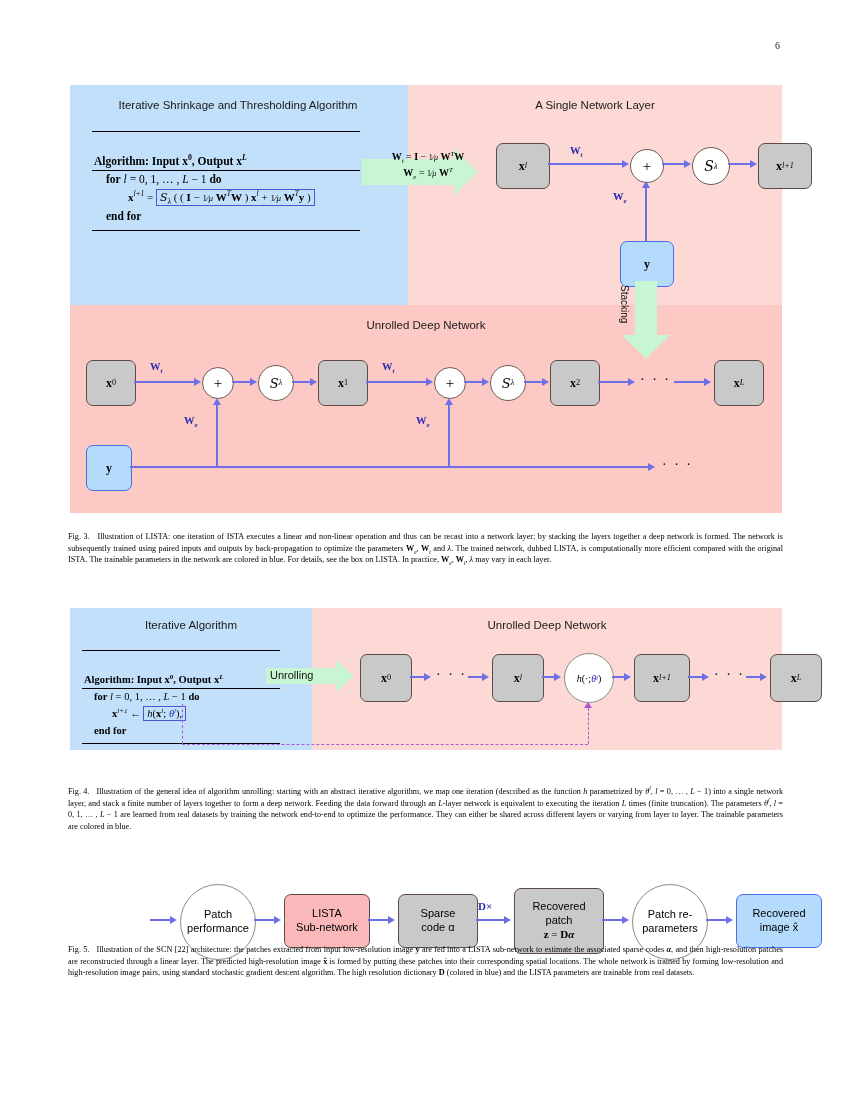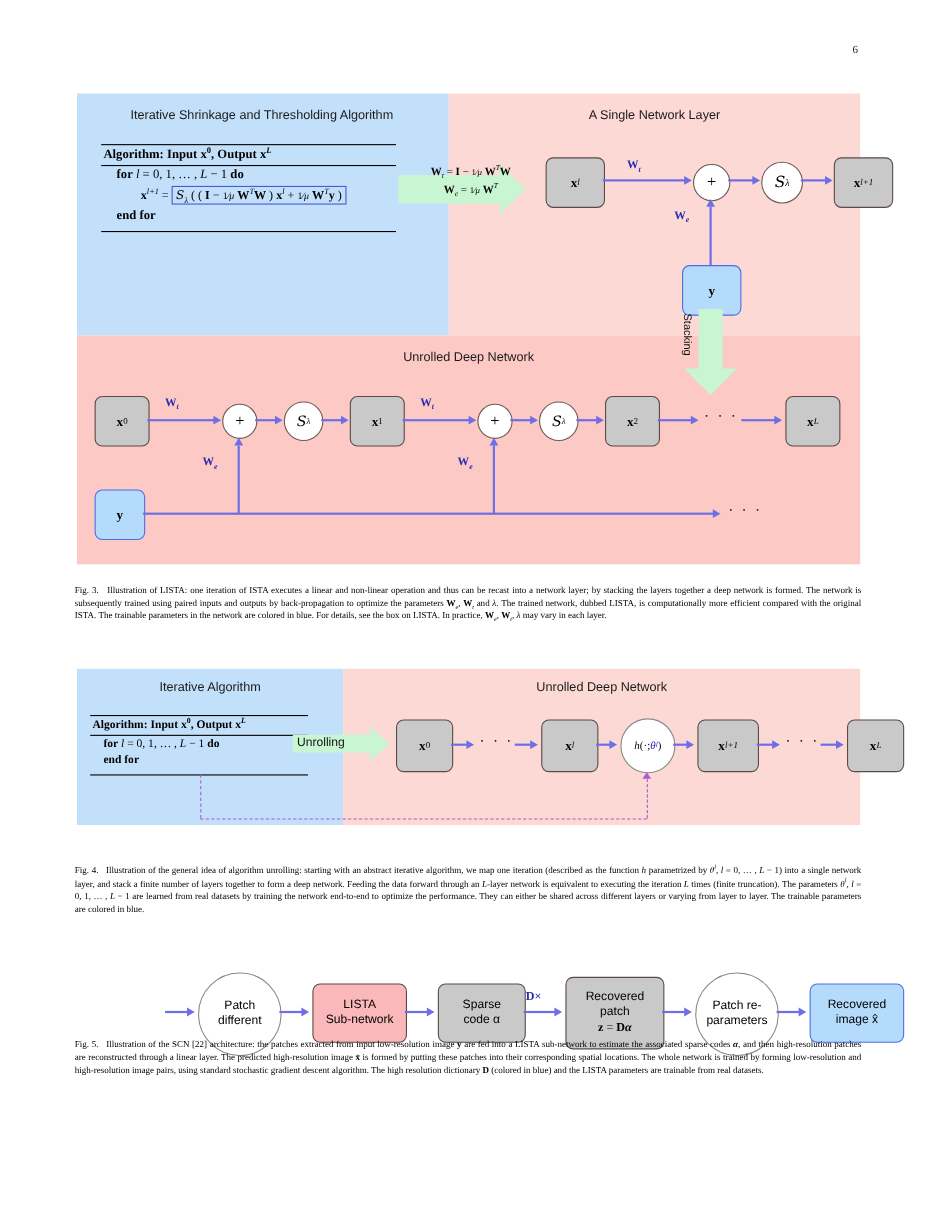--- a/index.html
+++ b/index.html
@@ -27,21 +27,21 @@
   .mi{font-style:italic;}
   .bb{font-weight:bold;}
   sup,sub{font-size:68%;line-height:0;}
   .cal{font-family:"DejaVu Serif",serif;font-style:italic;}
 
   
   .algo{position:absolute;font-family:"Liberation Serif",serif;color:#000;}
   .algo .rule{border-top:1.3px solid #000;width:100%;}
   .algo .rule-thin{border-top:1px solid #000;width:100%;}
   .algo .ln{padding:2px 0;font-size:11.5px;white-space:nowrap;}
-  .algo .hd{font-weight:bold;font-size:11.5px;padding:3px 0 3px 2px;white-space:nowrap;}
+  .algo .hd{font-weight:bold;font-size:11.5px;padding:3px 0 3px 2px;white-space:nowrap;margin-top:20px;}
   .bluebox{border:1px solid #4a56d6;padding:1px 3px;display:inline-block;}
 
   
   .nbox{
     position:absolute;background:#c9c9c9;border:1.6px solid #5b4a47;border-radius:7px;
     display:flex;align-items:center;justify-content:center;font-size:12px;
   }
   .nbox.blue{background:#b4dbfb;border-color:#4a6fe8;}
   .ncirc{
     position:absolute;background:#ffffff;border:1.4px solid #6b5b58;border-radius:50%;
@@ -270,20 +270,26 @@
 
     <div class="algo" style="left:12px;top:42px;width:198px;">
       <div class="rule"></div>
       <div class="hd" style="font-size:10.5px;">
         Algorithm: Input <span class="m bb">x</span><sup class="m">0</sup>, Output <span class="m bb">x</span><sup class="m mi">L</sup>
       </div>
       <div class="rule-thin"></div>
       <div class="ln" style="padding-left:12px;font-size:10.5px;">
         <b>for</b> <span class="m mi">l</span> = 0, 1, … , <span class="m mi">L</span> − 1 <b>do</b>
       </div>
+      <div class="ln" style="padding-left:30px;font-size:10.5px;">
+        <span class="m bb">x</span><sup class="m mi">l+1</sup> ←
+        <span class="bluebox">
+          <span class="m mi">h</span>(<span class="m bb">x</span><sup class="m mi">l</sup>; <span class="m mi" style="color:#2a2ab0;">θ</span><sup class="m mi" style="color:#2a2ab0;">l</sup>),
+        </span>
+      </div>
       <div class="ln" style="padding-left:12px;font-size:10.5px;"><b>end for</b></div>
       <div class="rule" style="margin-top:5px;"></div>
     </div>
 
     <div class="garrow-r" style="left:196px;top:52px;width:88px;height:32px;">
       <svg width="88" height="32" viewBox="0 0 88 32">
         <polygon points="0,8 70,8 70,0 88,16 70,32 70,24 0,24" fill="#c8f5d2"></polygon>
       </svg>
     </div>
     <div class="gtext" style="left:200px;top:61px;text-align:center;">Unrolling</div>
@@ -340,21 +346,21 @@
     layer. The trainable parameters are colored in blue.
   </div>
 
   <div class="fig" style="left:68px;top:884px;width:715px;height:76px;">
 
     <div class="ar" style="left:82px;top:35px;width:22px;height:2px;"></div>
     <div class="arh arh-r" style="left:102px;top:32px;"></div>
 
     <div class="ncirc thin" style="left:112px;top:0;width:74px;height:74px;flex-direction:column;line-height:1.25;font-family:'Liberation Sans',sans-serif;font-size:11px;">
       <span>Patch</span>
-      <span>different</span>
+      <span>performance</span>
     </div>
     <div class="ar" style="left:186px;top:35px;width:22px;height:2px;"></div>
     <div class="arh arh-r" style="left:206px;top:32px;"></div>
 
     <div class="nbox" style="left:216px;top:10px;width:84px;height:52px;background:#fbb8bb;border-color:#5b4a47;flex-direction:column;line-height:1.25;font-family:'Liberation Sans',sans-serif;font-size:11px;">
       <span>LISTA</span>
       <span>Sub-network</span>
     </div>
     <div class="ar" style="left:300px;top:35px;width:22px;height:2px;"></div>
     <div class="arh arh-r" style="left:320px;top:32px;"></div>

